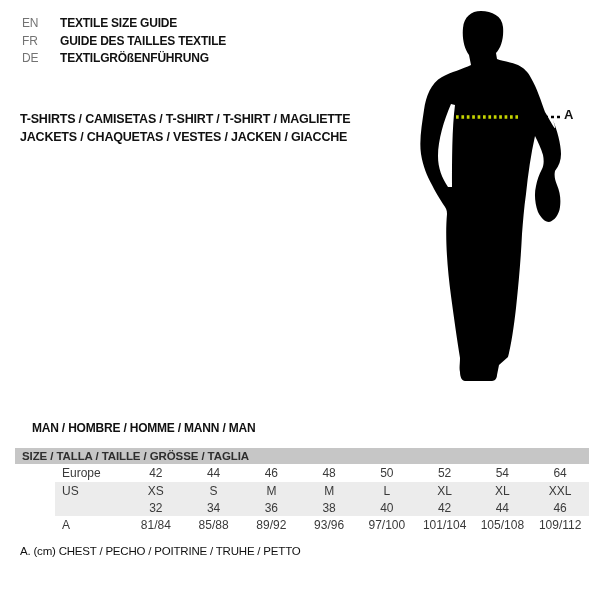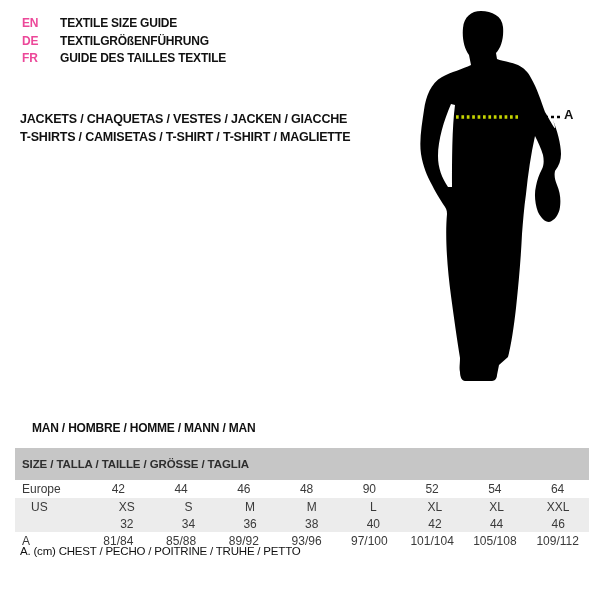--- a/index.html
+++ b/index.html
@@ -3,76 +3,76 @@
 <meta charset="utf-8">
 <style>
   html,body{margin:0;padding:0;}
   body{width:600px;height:600px;background:#ffffff;overflow:hidden;
        font-family:"Liberation Sans", sans-serif;}
   .canvas{position:relative;width:600px;height:600px;background:#fff;}
 
   
   .lang-list{position:absolute;left:22px;top:14px;}
   .lang-row{display:flex;height:17.7px;align-items:center;}
-  .lang-code{width:38px;font-size:12px;font-weight:bold;color:#ec4899;
+  .lang-code{width:38px;font-size:12px;font-weight:normal;color:#737373;
              letter-spacing:-0.2px;}
   .lang-title{font-size:12px;font-weight:bold;color:#111;letter-spacing:-0.2px;}
 
   
   .garment{position:absolute;left:20px;top:111px;font-size:12.5px;
            font-weight:bold;color:#111;line-height:17.5px;letter-spacing:-0.2px;}
 
   
   .figure{position:absolute;left:418px;top:8px;width:150px;height:380px;}
   .measure-label{position:absolute;left:564px;top:107px;font-size:13px;
                  font-weight:bold;color:#111;}
 
   
   .section-heading{position:absolute;left:20px;top:421px;font-size:12px;
                    font-weight:bold;color:#111;letter-spacing:-0.2px;margin-left:12px;}
 
   
   .size-table{position:absolute;left:15px;top:448px;width:574px;}
-  .st-header{height:32px;background:#c6c6c6;display:flex;align-items:center;
+  .st-header{height:16px;background:#c6c6c6;display:flex;align-items:center;
              padding-left:7px;font-size:11.5px;font-weight:bold;color:#2e2e2e;
              letter-spacing:-0.1px;}
   .st-row{display:flex;align-items:center;height:17px;font-size:12px;
-          color:#3a3a3a;}
+          color:#3a3a3a;margin-left:40px;}
   .st-row.tall{height:18px;}
-  .st-row.shaded{background:#ececec;padding-left:9px;}
+  .st-row.shaded{background:#ececec;}
   .st-label{width:72px;padding-left:7px;box-sizing:border-box;text-align:left;}
   .st-cell{flex:1;text-align:center;}
 
   
   .footnote{position:absolute;left:20px;top:545px;font-size:11.5px;
             font-weight:normal;color:#111;letter-spacing:-0.2px;}
 </style>
 </head>
 <body>
 
 <div class="canvas">
 
   <div class="lang-list">
     <div class="lang-row">
       <span class="lang-code">EN</span>
       <span class="lang-title">TEXTILE SIZE GUIDE</span>
     </div>
     <div class="lang-row">
+      <span class="lang-code">FR</span>
+      <span class="lang-title">GUIDE DES TAILLES TEXTILE</span>
+    </div>
+    <div class="lang-row">
       <span class="lang-code">DE</span>
       <span class="lang-title">TEXTILGRÖßENFÜHRUNG</span>
-    </div>
-    <div class="lang-row">
-      <span class="lang-code">FR</span>
-      <span class="lang-title">GUIDE DES TAILLES TEXTILE</span>
     </div>
   </div>
 
   <div class="garment">
+    <div>T-SHIRTS / CAMISETAS / T-SHIRT / T-SHIRT / MAGLIETTE</div>
     <div>JACKETS / CHAQUETAS / VESTES / JACKEN / GIACCHE</div>
-    <div>T-SHIRTS / CAMISETAS / T-SHIRT / T-SHIRT / MAGLIETTE</div>
   </div>
 
   <svg class="figure" viewBox="0 0 150 380" xmlns="http://www.w3.org/2000/svg">
     <path fill="#000000" fill-rule="evenodd" d="
       M63 3
       C53 3 46 9 45 20
       C44 30 46 40 51 47
       L53 57
       C45 61 33 64 24 69
       C13 75 8 88 6 102
@@ -125,21 +125,21 @@
 
   <div class="size-table">
     <div class="st-header">SIZE / TALLA / TAILLE / GRÖSSE / TAGLIA</div>
 
     <div class="st-row tall">
       <span class="st-label">Europe</span>
       <span class="st-cell">42</span>
       <span class="st-cell">44</span>
       <span class="st-cell">46</span>
       <span class="st-cell">48</span>
-      <span class="st-cell">90</span>
+      <span class="st-cell">50</span>
       <span class="st-cell">52</span>
       <span class="st-cell">54</span>
       <span class="st-cell">64</span>
     </div>
 
     <div class="st-row shaded">
       <span class="st-label">US</span>
       <span class="st-cell">XS</span>
       <span class="st-cell">S</span>
       <span class="st-cell">M</span>

